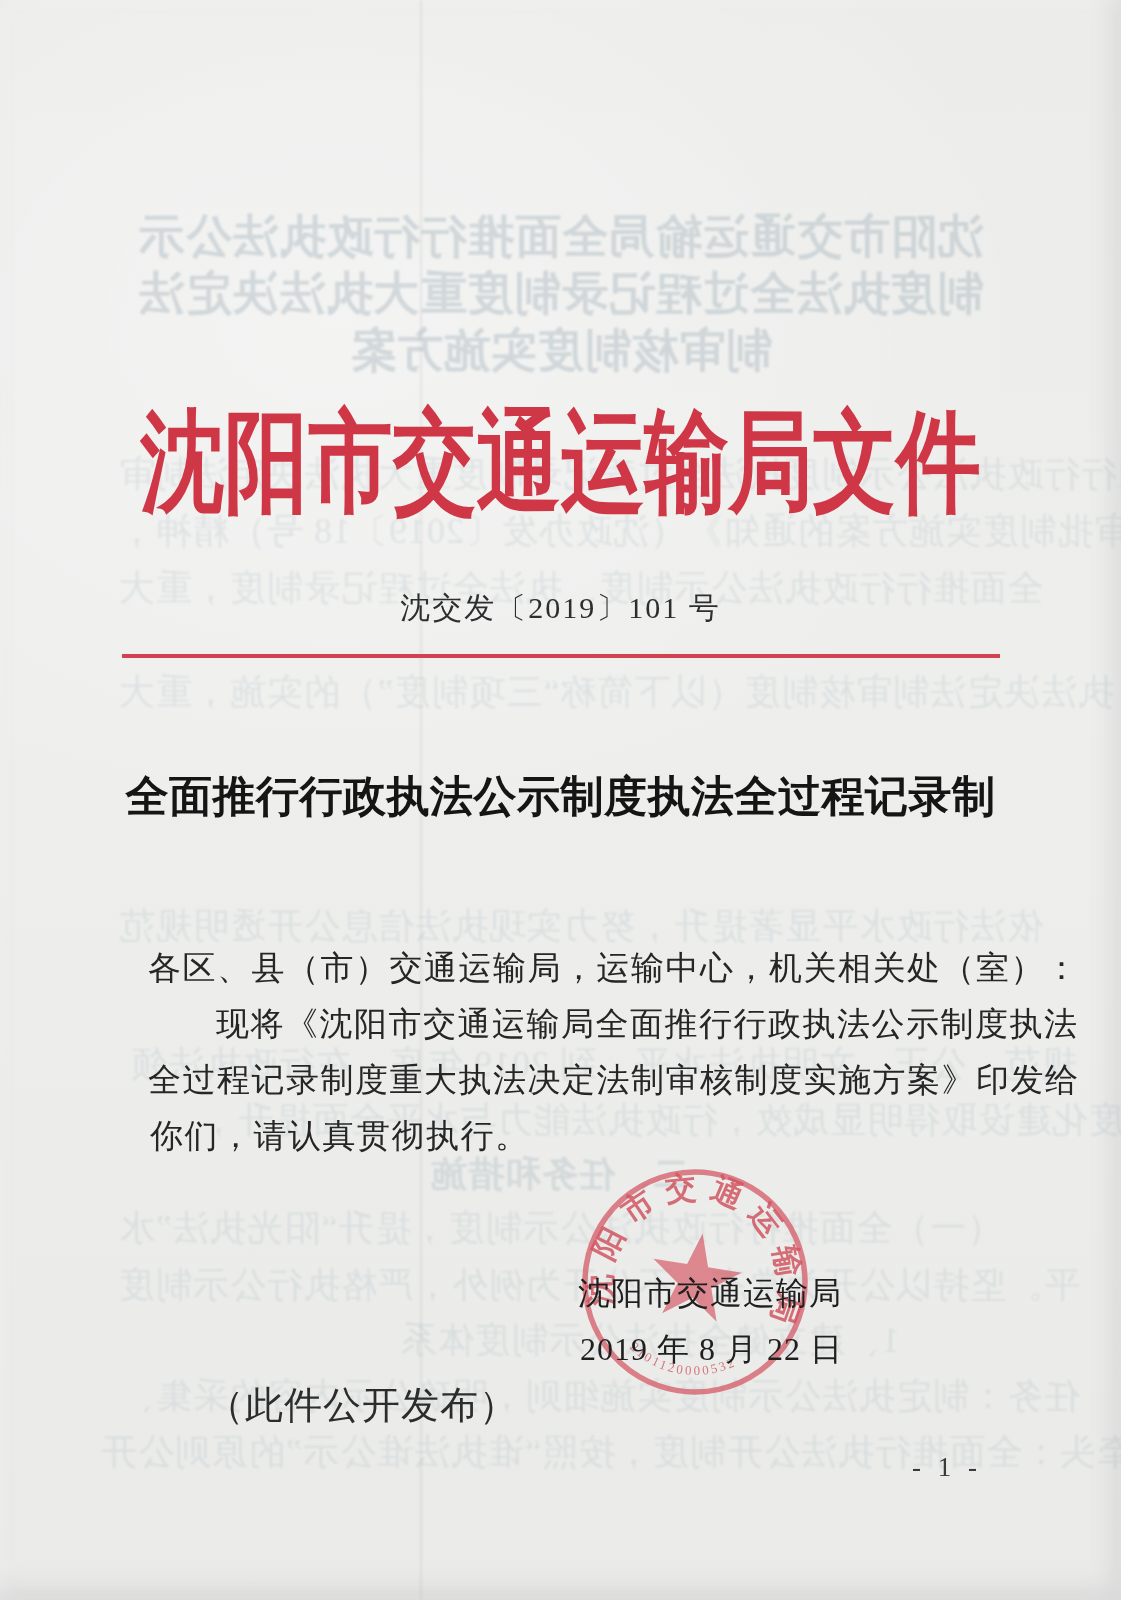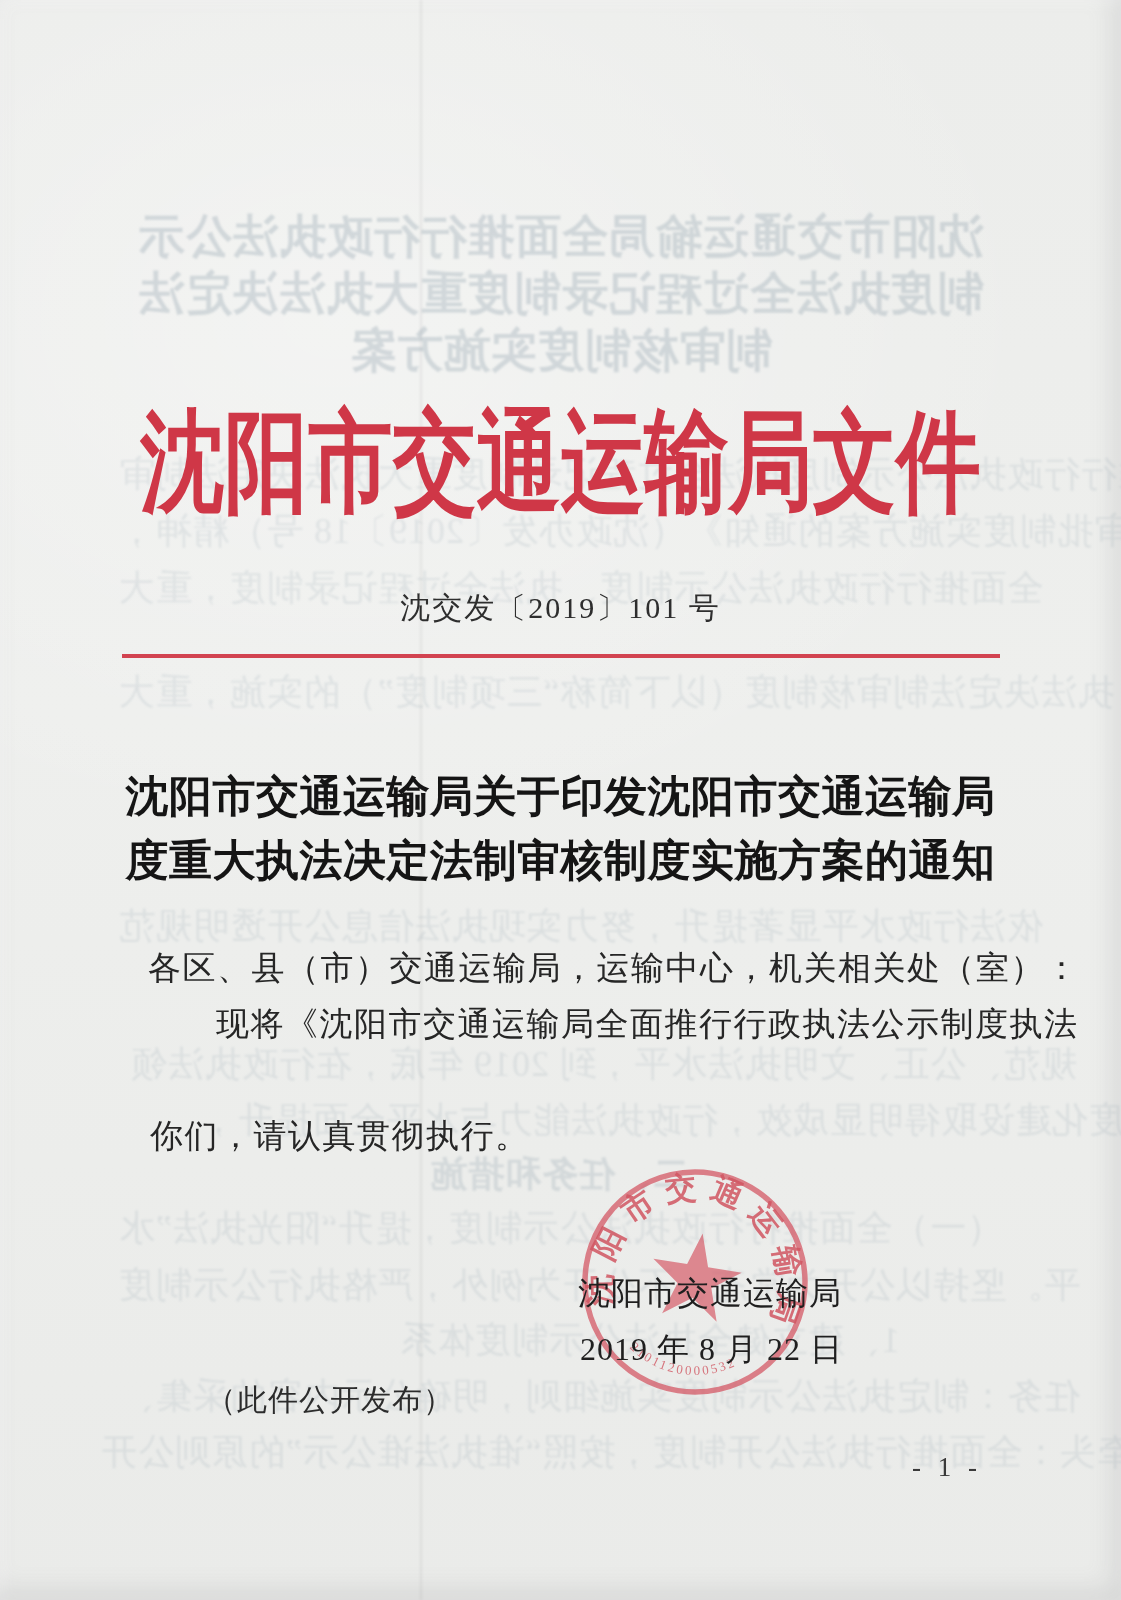--- a/index.html
+++ b/index.html
@@ -30,21 +30,21 @@
     transform:scaleY(1.32); transform-origin:50% 0; letter-spacing:0; white-space:nowrap;
   }
   .docnum { top:588px; font-size:30px; color:#2e2e2e; letter-spacing:2px;text-align:center; }
   .rule   { left:122px; top:654px; width:878px; height:4px; background:var(--rule_red,#d24350); }
 
   .doc-title { font-weight:700; font-size:43px; color:#151515; letter-spacing:.5px; white-space:nowrap; }
 
   .body-line { font-size:33px; color:#262626; letter-spacing:1.5px; white-space:nowrap; }
 
   .sig  { font-size:32px; color:#1f1f1f; letter-spacing:1px; white-space:nowrap; }
-  .note { left:206px; top:1380px; font-size:30px; color:#2c2c2c; letter-spacing:1px; }
+  .note { left:206px; top:1380px; font-size:38px; color:#2c2c2c; letter-spacing:1px; }
   .pageno { left:862px; top:1452px; width:170px; text-align:center; font-size:27px; color:#3a3a3a; letter-spacing:5px; }
 
   .crease { left:420px; top:0; width:2px; height:1600px; background:rgba(128,133,136,.13); filter:blur(.8px); }
 
   .seal { left:565px; top:1152px; width:260px; height:260px; transform:rotate(9deg); opacity:.9; }
   .seal svg text { font-family:"Liberation Serif","DejaVu Serif",serif; }
   .seal .ringtext { font-size:31px; font-weight:700; fill:var(--seal_red,#ce4653); opacity:.85; letter-spacing:11px; }
   .seal .codetext { font-size:13px; fill:var(--seal_red,#ce4653); opacity:.8; letter-spacing:2.5px; }
 </style>
 </head>
@@ -71,25 +71,25 @@
   <div class="bleed line" style="left:400px; top:1316px;">1、建立健全执法公示制度体系</div>
   <div class="bleed line" style="left:118px; top:1372px;">任务：制定执法公示制度实施细则，明确公示内容的采集、</div>
   <div class="bleed line" style="left:100px; top:1428px;">牵头：全面推行执法公开制度，按照“谁执法谁公示”的原则公开</div>
 
   <div class="abs banner center">沈阳市交通运输局文件</div>
 
   <div class="abs docnum center">沈交发〔2019〕101 号</div>
 
   <div class="abs rule"></div>
 
-  <div class="abs doc-title center" style="top:768px;">沈阳市交通运输局关于印发沈阳市交通运输局</div>
-  <div class="abs doc-title center" style="top:832px;">度重大执法决定法制审核制度实施方案的通知</div>
+  <div class="abs doc-title center" style="top:768px;">全面推行行政执法公示制度执法全过程记录制</div>
 
   <div class="abs body-line" style="left:216px; top:1002px;">现将《沈阳市交通运输局全面推行行政执法公示制度执法</div>
   <div class="abs body-line" style="left:148px; top:946px;">各区、县（市）交通运输局，运输中心，机关相关处（室）：</div>
+  <div class="abs body-line" style="left:148px; top:1058px;">全过程记录制度重大执法决定法制审核制度实施方案》印发给</div>
   <div class="abs body-line" style="left:150px; top:1114px;text-align:right;">你们，请认真贯彻执行。</div>
 
   <div class="abs seal">
     <svg viewBox="0 0 260 260" width="260" height="260">
       <defs>
         <path id="arcTop" d="M53.9,165.5 A84,84 0 1 1 206.1,165.5"></path>
         <path id="arcBot" d="M76.7,206.2 A93,93 0 0 0 183.3,206.2"></path>
       </defs>
       <circle cx="130" cy="130" r="110" fill="none" stroke="#d4505e" stroke-width="5.5" opacity="0.78"></circle>
       <polygon points="130,81 140.6,113.4 174.7,113.5 147.1,133.6 157.6,166 130,146 102.4,166 112.9,133.6 85.3,113.5 119.4,113.4" fill="#d4505e" opacity="0.72"></polygon>

